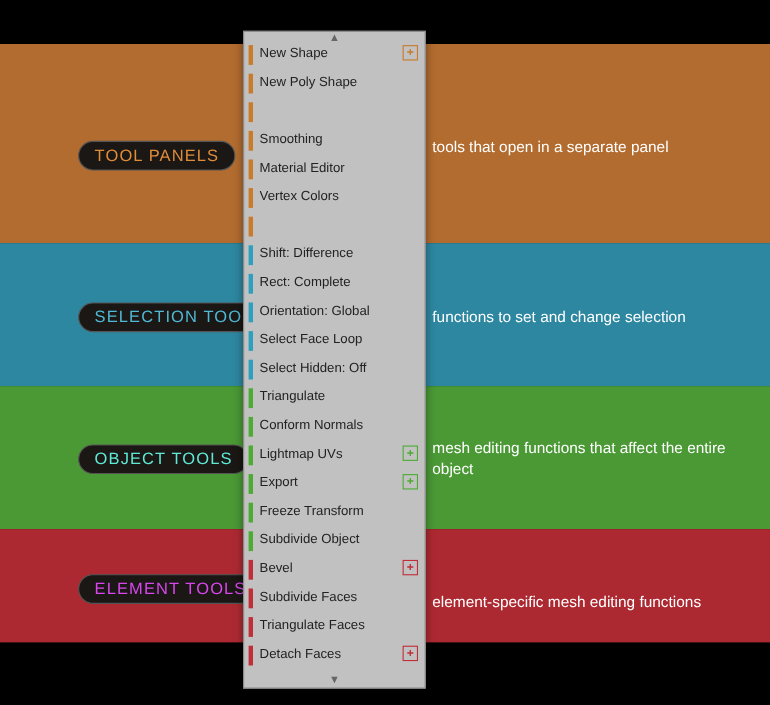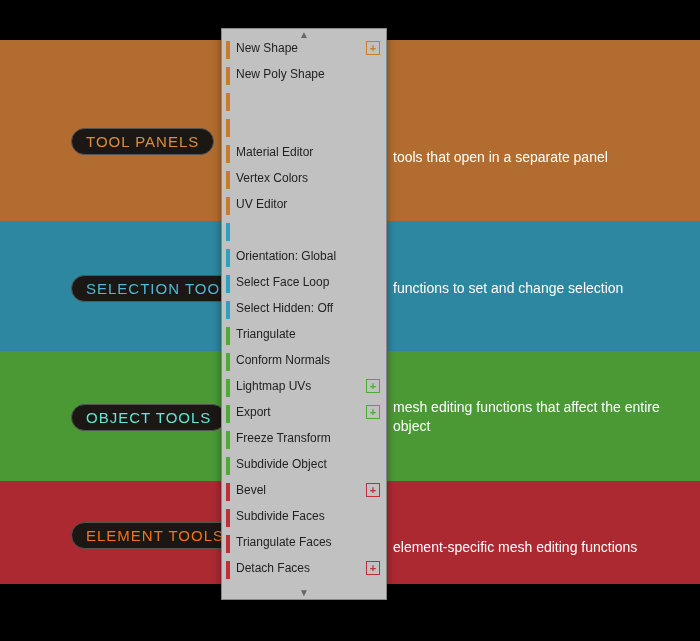--- a/index.html
+++ b/index.html
@@ -28,21 +28,21 @@
     border-radius: 18px;
     padding: 4px 14px;
     font-size: 15px;
     letter-spacing: 1px;
     font-weight: 400;
     border: 1px solid #555;
   }
   .pill-orange { color: #e08d3a; }
   .pill-blue   { color: #4fb9d6; }
   .pill-green  { color: #5eead4; }
-  .pill-red    { color: #f97316; }
+  .pill-red    { color: #d946ef; }
 
   .desc {
     position: absolute;
     left: 393px;
     right: 10px;
     color: #fff;
     font-size: 14px;
     line-height: 1.35;
   }
 
@@ -107,21 +107,21 @@
 </head>
 <body>
 
 <div class="band band-orange"></div>
 <div class="band band-blue"></div>
 <div class="band band-green"></div>
 <div class="band band-red"></div>
 
 <div id="pills-host">
     <div class="pill pill-orange" style="top: 128px;">TOOL PANELS</div>
-    <div class="desc" style="top: 148px;">tools that open in a separate panel</div>
+    <div class="desc" style="top: 124px;">tools that open in a separate panel</div>
     <div class="pill pill-blue" style="top: 275px;">SELECTION TOOLS</div>
     <div class="desc" style="top: 279px;">functions to set and change selection</div>
     <div class="pill pill-green" style="top: 404px;">OBJECT TOOLS</div>
     <div class="desc" style="top: 398px;">mesh editing functions that affect the entire object</div>
     <div class="pill pill-red" style="top: 522px;">ELEMENT TOOLS</div>
     <div class="desc" style="top: 538px;">element-specific mesh editing functions</div>
   </div>
 
 <div class="panel">
   <div class="arrow-row">▲</div>
@@ -133,35 +133,40 @@
       </div>
       <div class="tool-row">
         <div class="stripe s-orange"></div>
         <div class="tool-label">New Poly Shape</div>
       </div>
       <div class="tool-row">
         <div class="stripe s-orange"></div>
       </div>
       <div class="tool-row">
         <div class="stripe s-orange"></div>
+        <div class="tool-label">Smoothing</div>
       </div>
       <div class="tool-row">
         <div class="stripe s-orange"></div>
         <div class="tool-label">Material Editor</div>
       </div>
       <div class="tool-row">
         <div class="stripe s-orange"></div>
         <div class="tool-label">Vertex Colors</div>
       </div>
       <div class="tool-row">
         <div class="stripe s-orange"></div>
-        <div class="tool-label">UV Editor</div>
-      </div>
-      <div class="tool-row">
-        <div class="stripe s-blue"></div>
+      </div>
+      <div class="tool-row">
+        <div class="stripe s-blue"></div>
+        <div class="tool-label">Shift: Difference</div>
+      </div>
+      <div class="tool-row">
+        <div class="stripe s-blue"></div>
+        <div class="tool-label">Rect: Complete</div>
       </div>
       <div class="tool-row">
         <div class="stripe s-blue"></div>
         <div class="tool-label">Orientation: Global</div>
       </div>
       <div class="tool-row">
         <div class="stripe s-blue"></div>
         <div class="tool-label">Select Face Loop</div>
       </div>
       <div class="tool-row">

